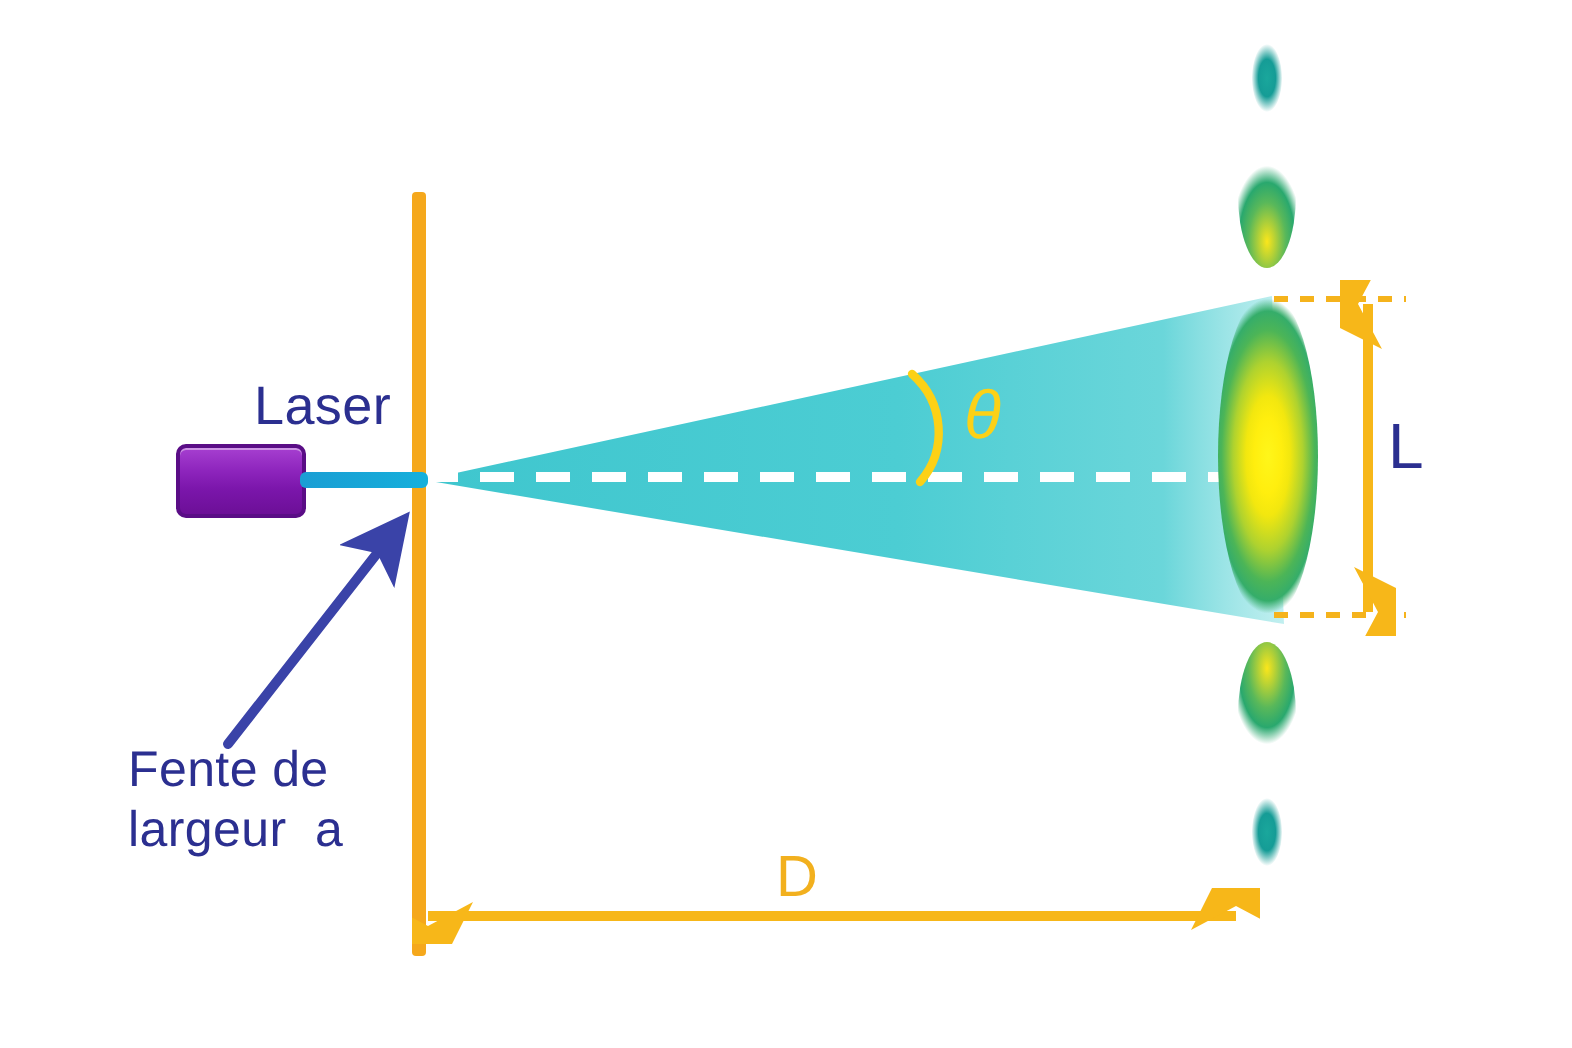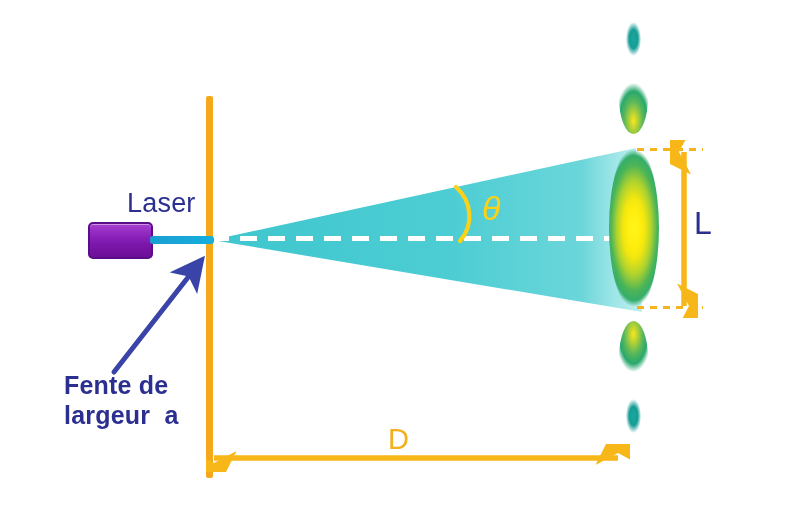--- a/index.html
+++ b/index.html
@@ -4,21 +4,21 @@
 <style>
   html,body{margin:0;padding:0;background:#ffffff;}
   body{width:786px;height:524px;overflow:hidden;
        font-family:"Liberation Sans","DejaVu Sans",sans-serif;}
   #stage{position:relative;width:786px;height:524px;background:#ffffff;}
   .abs{position:absolute;}
 
   
   .lbl{position:absolute;color:#2b2f90;white-space:pre;line-height:1.18;}
   #laser-label{left:104px;top:188px;font-size:27px;letter-spacing:.2px;margin-left:23px;}
-  #slit-label{left:64px;top:371px;font-size:25px;letter-spacing:.2px;font-weight:bold;}
+  #slit-label{left:64px;top:371px;font-size:25px;letter-spacing:.2px;}
   #L-label{left:694px;top:205px;font-size:32px;font-weight:400;}
   #theta-label{left:482px;top:188px;font-size:34px;color:#fcd116;font-style:italic;}
   #D-label{left:388px;top:422px;font-size:29px;color:#f2b01e;}
 
   
   #laser-box{left:88px;top:222px;width:65px;height:37px;border-radius:5px;
      background:linear-gradient(180deg,#a63fd0 0%,#8e25bd 34%,#7b16ab 62%,#6c0f97 100%);
      box-shadow:inset 0 1px 0 rgba(255,255,255,.45);
      border:2px solid #5a0d86;box-sizing:border-box;}
   #laser-beam{left:150px;top:236px;width:64px;height:8px;border-radius:3px;

